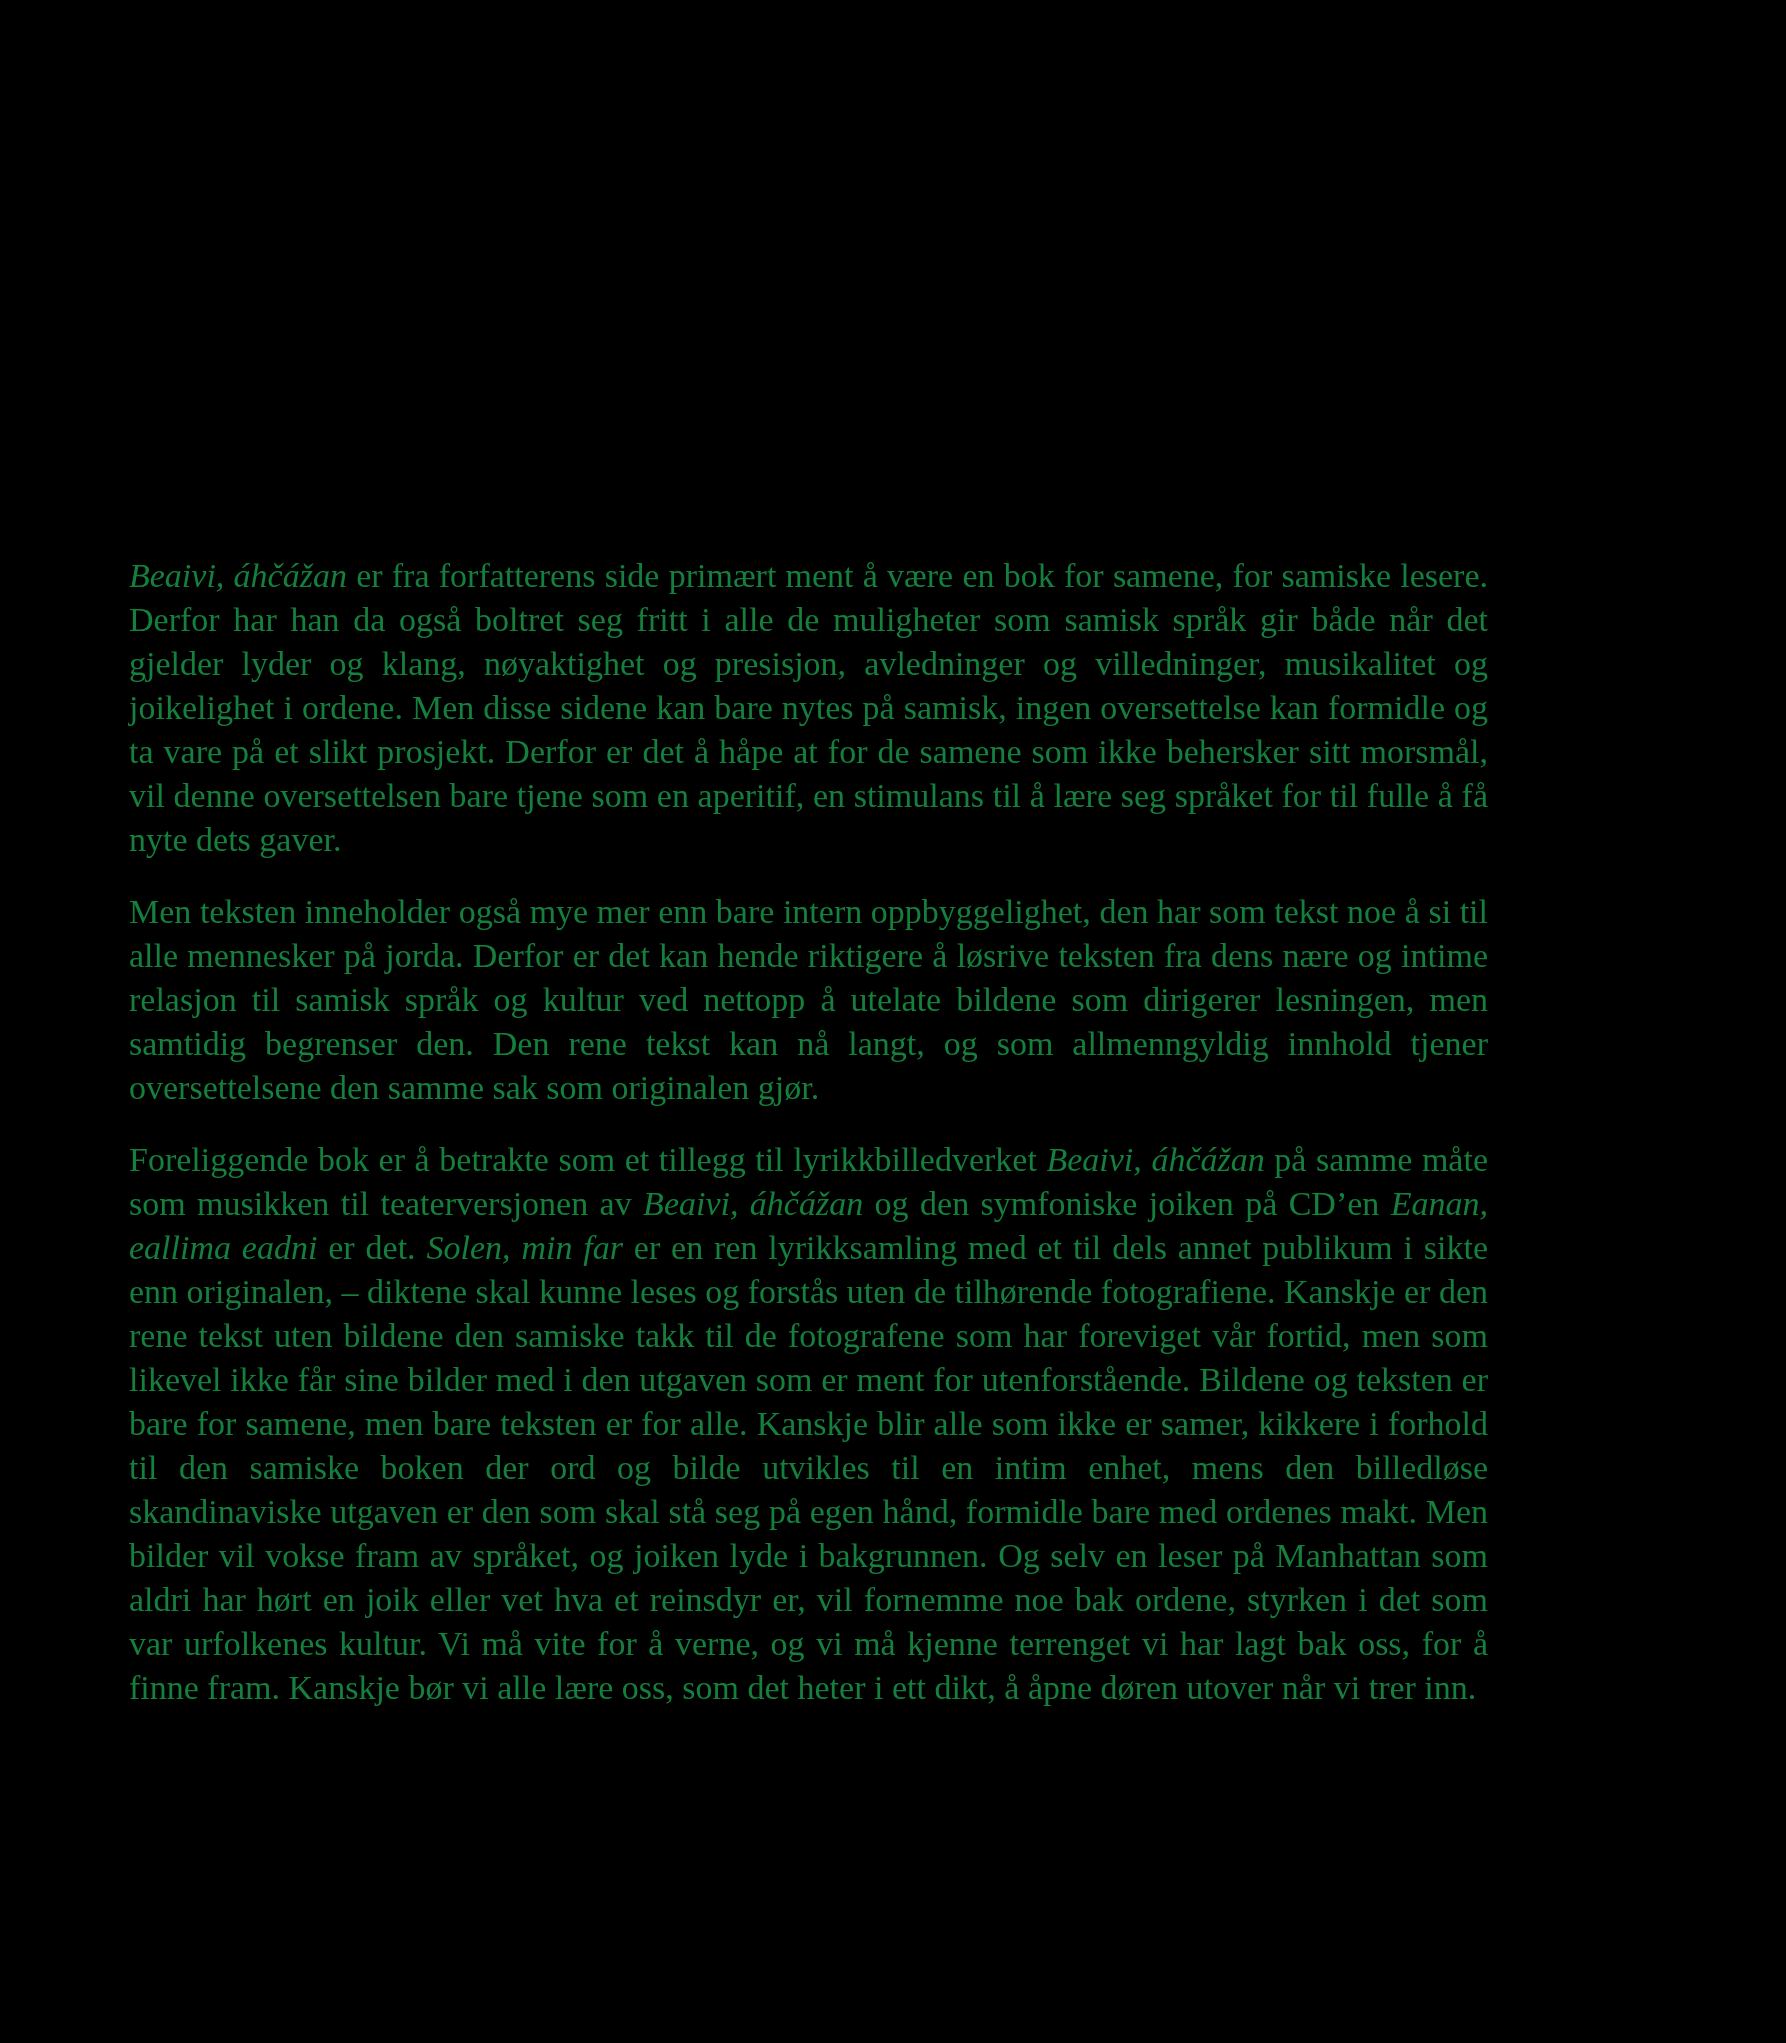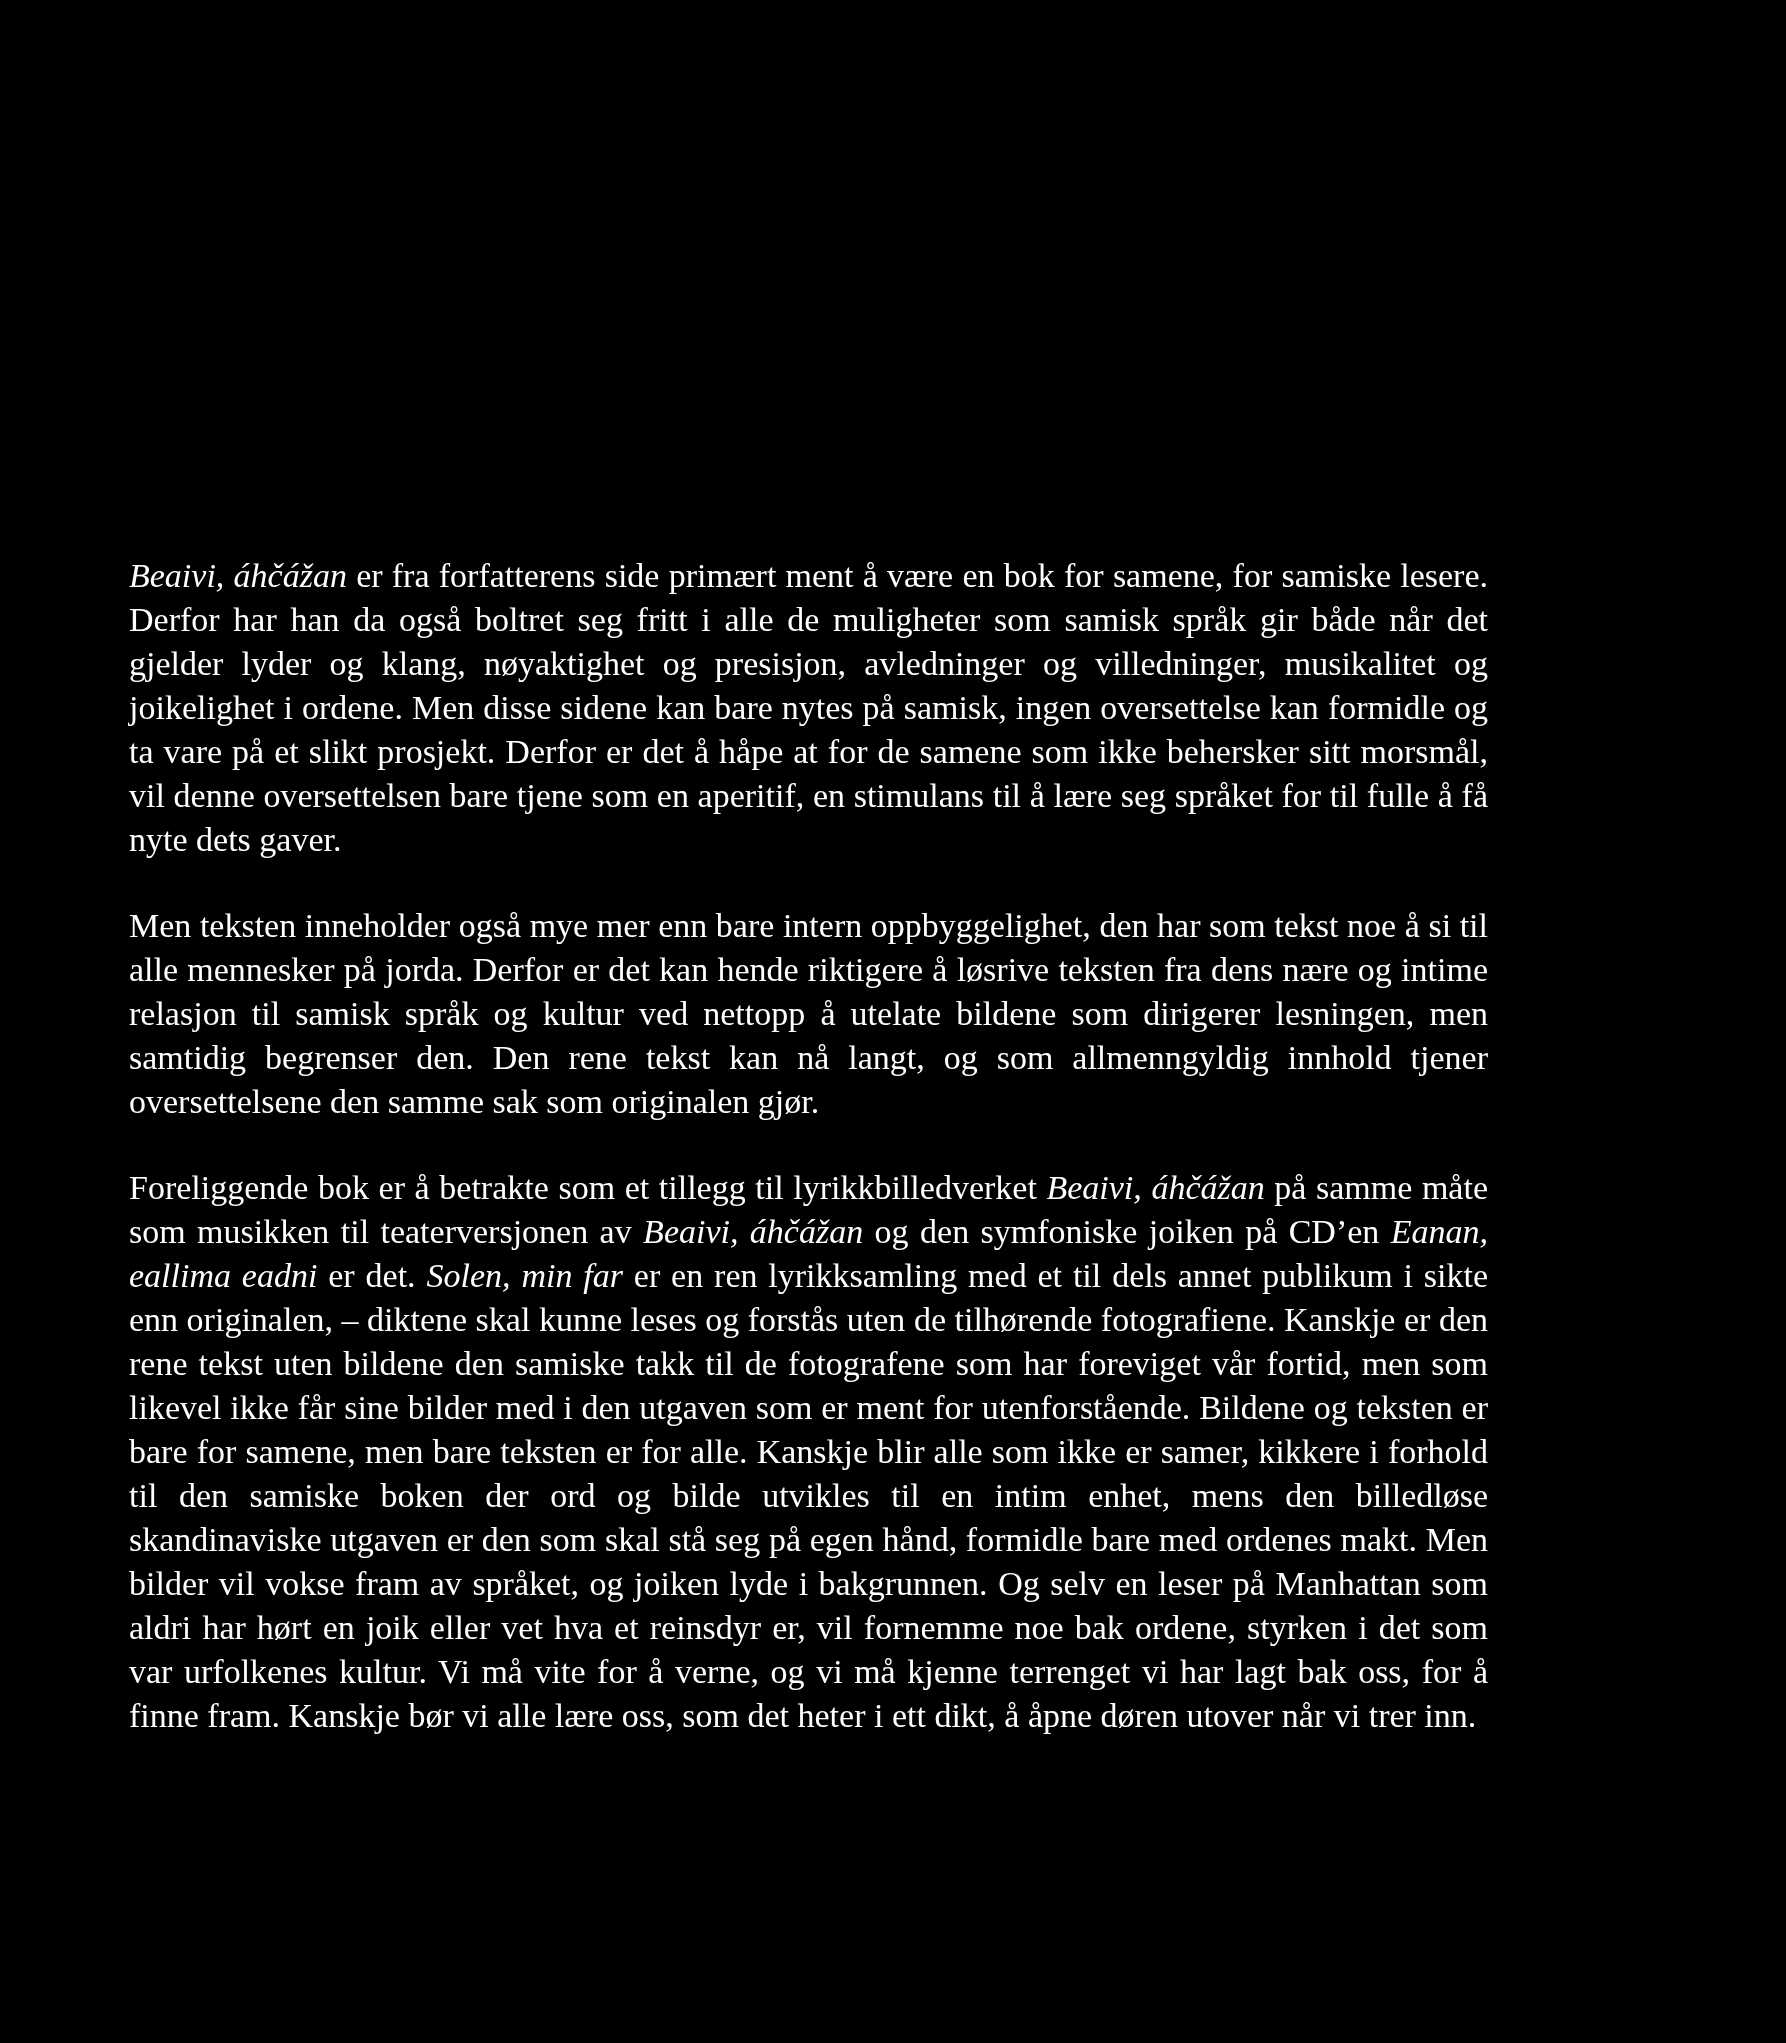--- a/index.html
+++ b/index.html
@@ -17,33 +17,33 @@
   .book-page {
     position: absolute;
     inset: 0;
     background: #000000;
   }
   .page-text {
     position: absolute;
     left: 129px;
     top: 554px;
     width: 1359px;
-    color: #ffffff;
+    color: #15803d;
     font-size: 34px;
     line-height: 44px;
     text-align: justify;
     text-justify: inter-word;
     hyphens: none;
     -webkit-hyphens: none;
   }
   .page-text p {
     margin: 0;
   }
   .page-text p + p {
-    margin-top: 42px;
+    margin-top: 28px;
   }
   .page-text em {
     font-style: italic;
   }
 </style>
 </head>
 <body>
 
 <div class="book-page">
   <main class="page-text">

